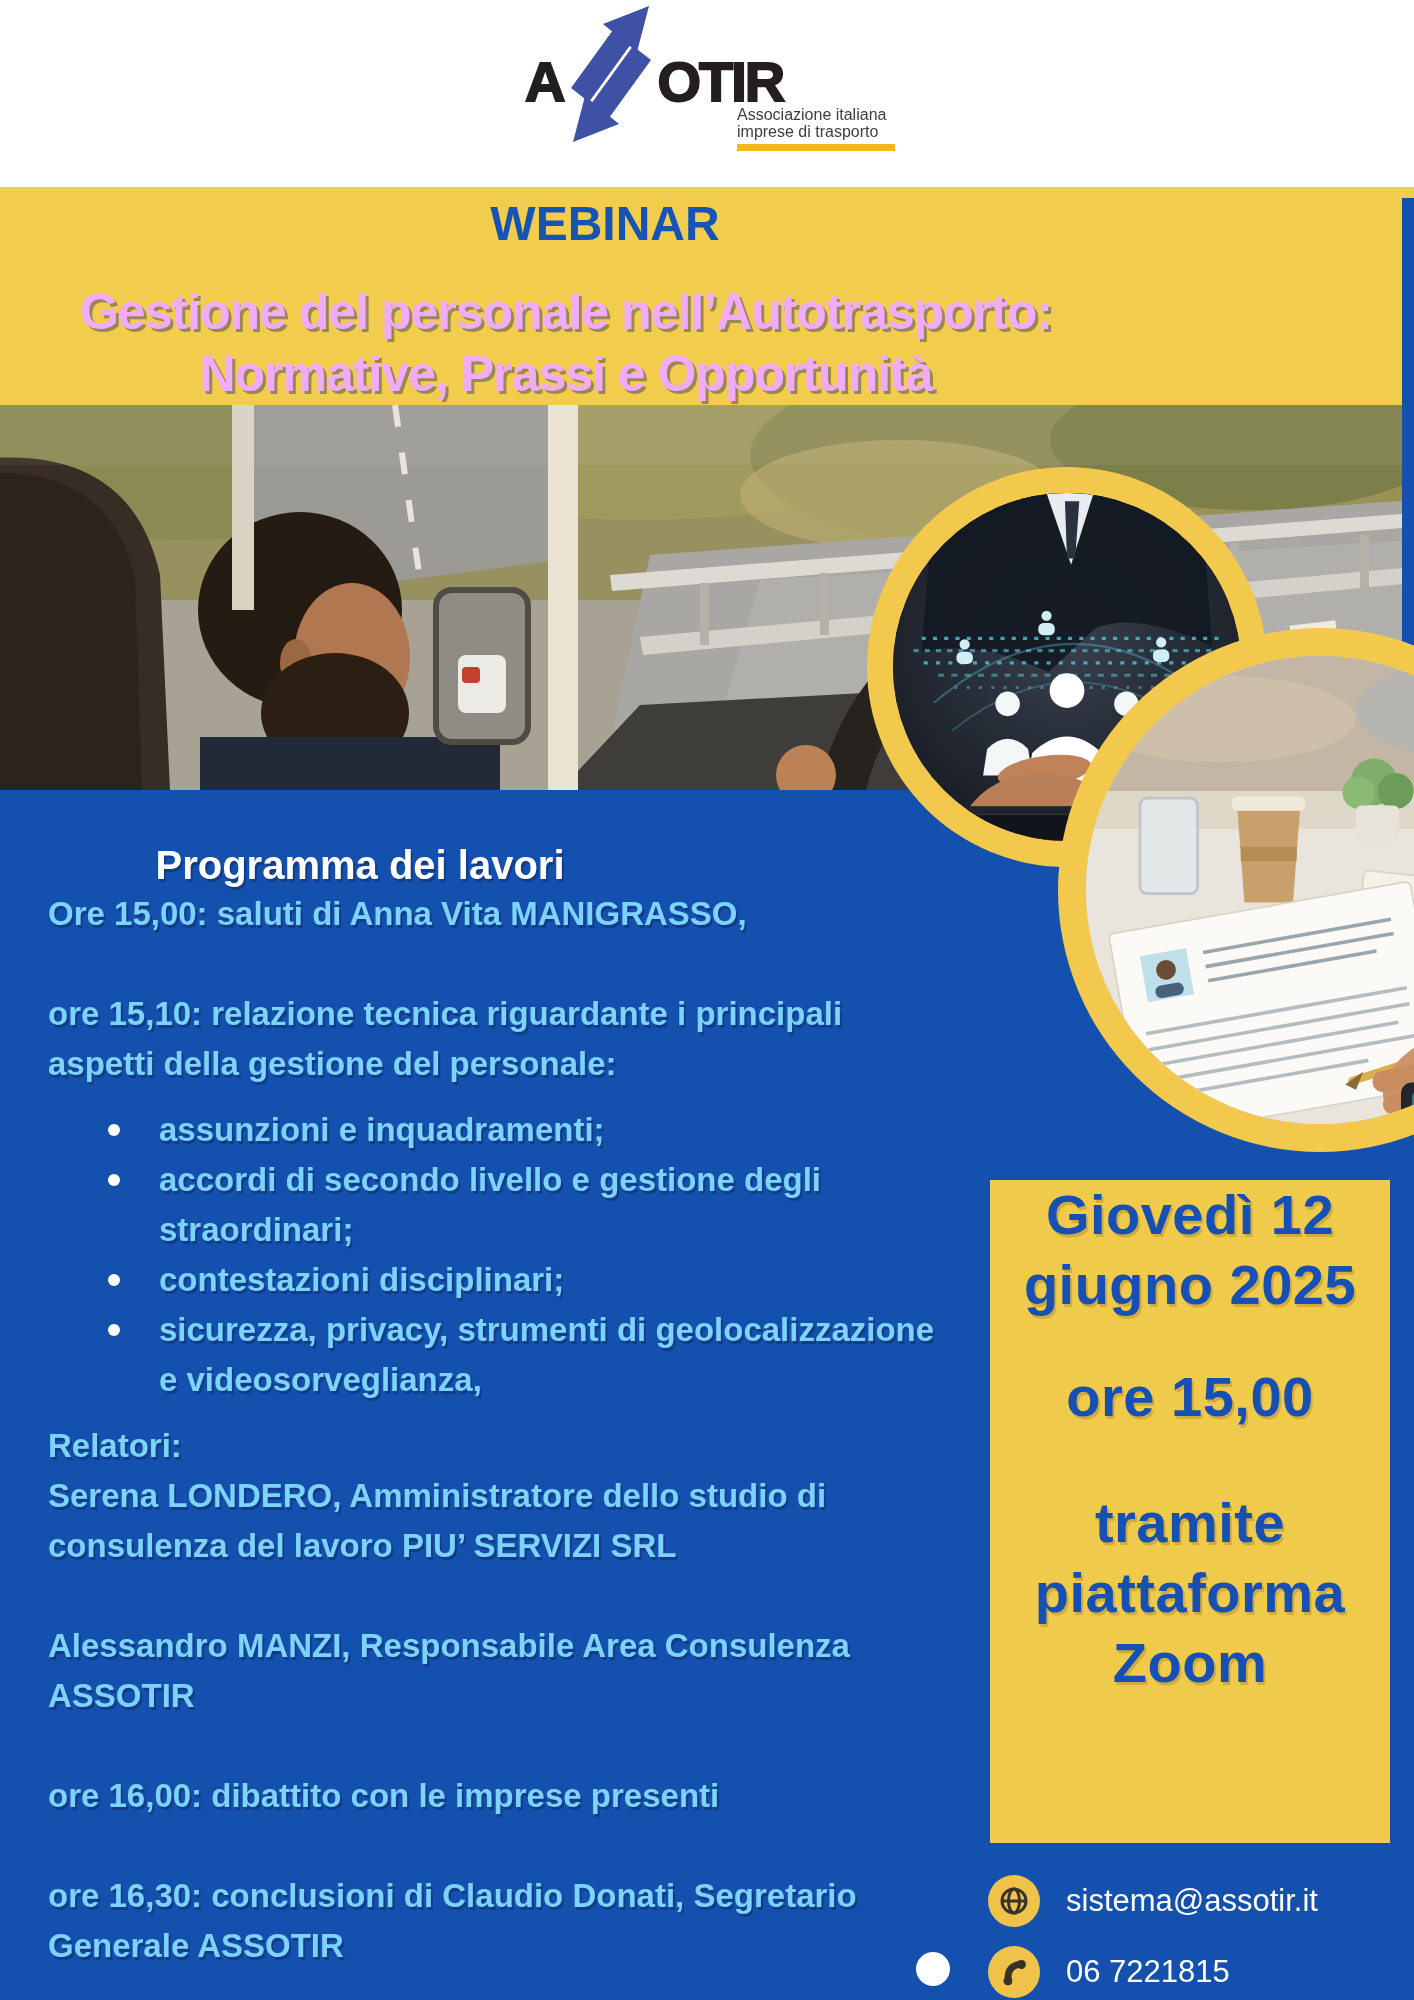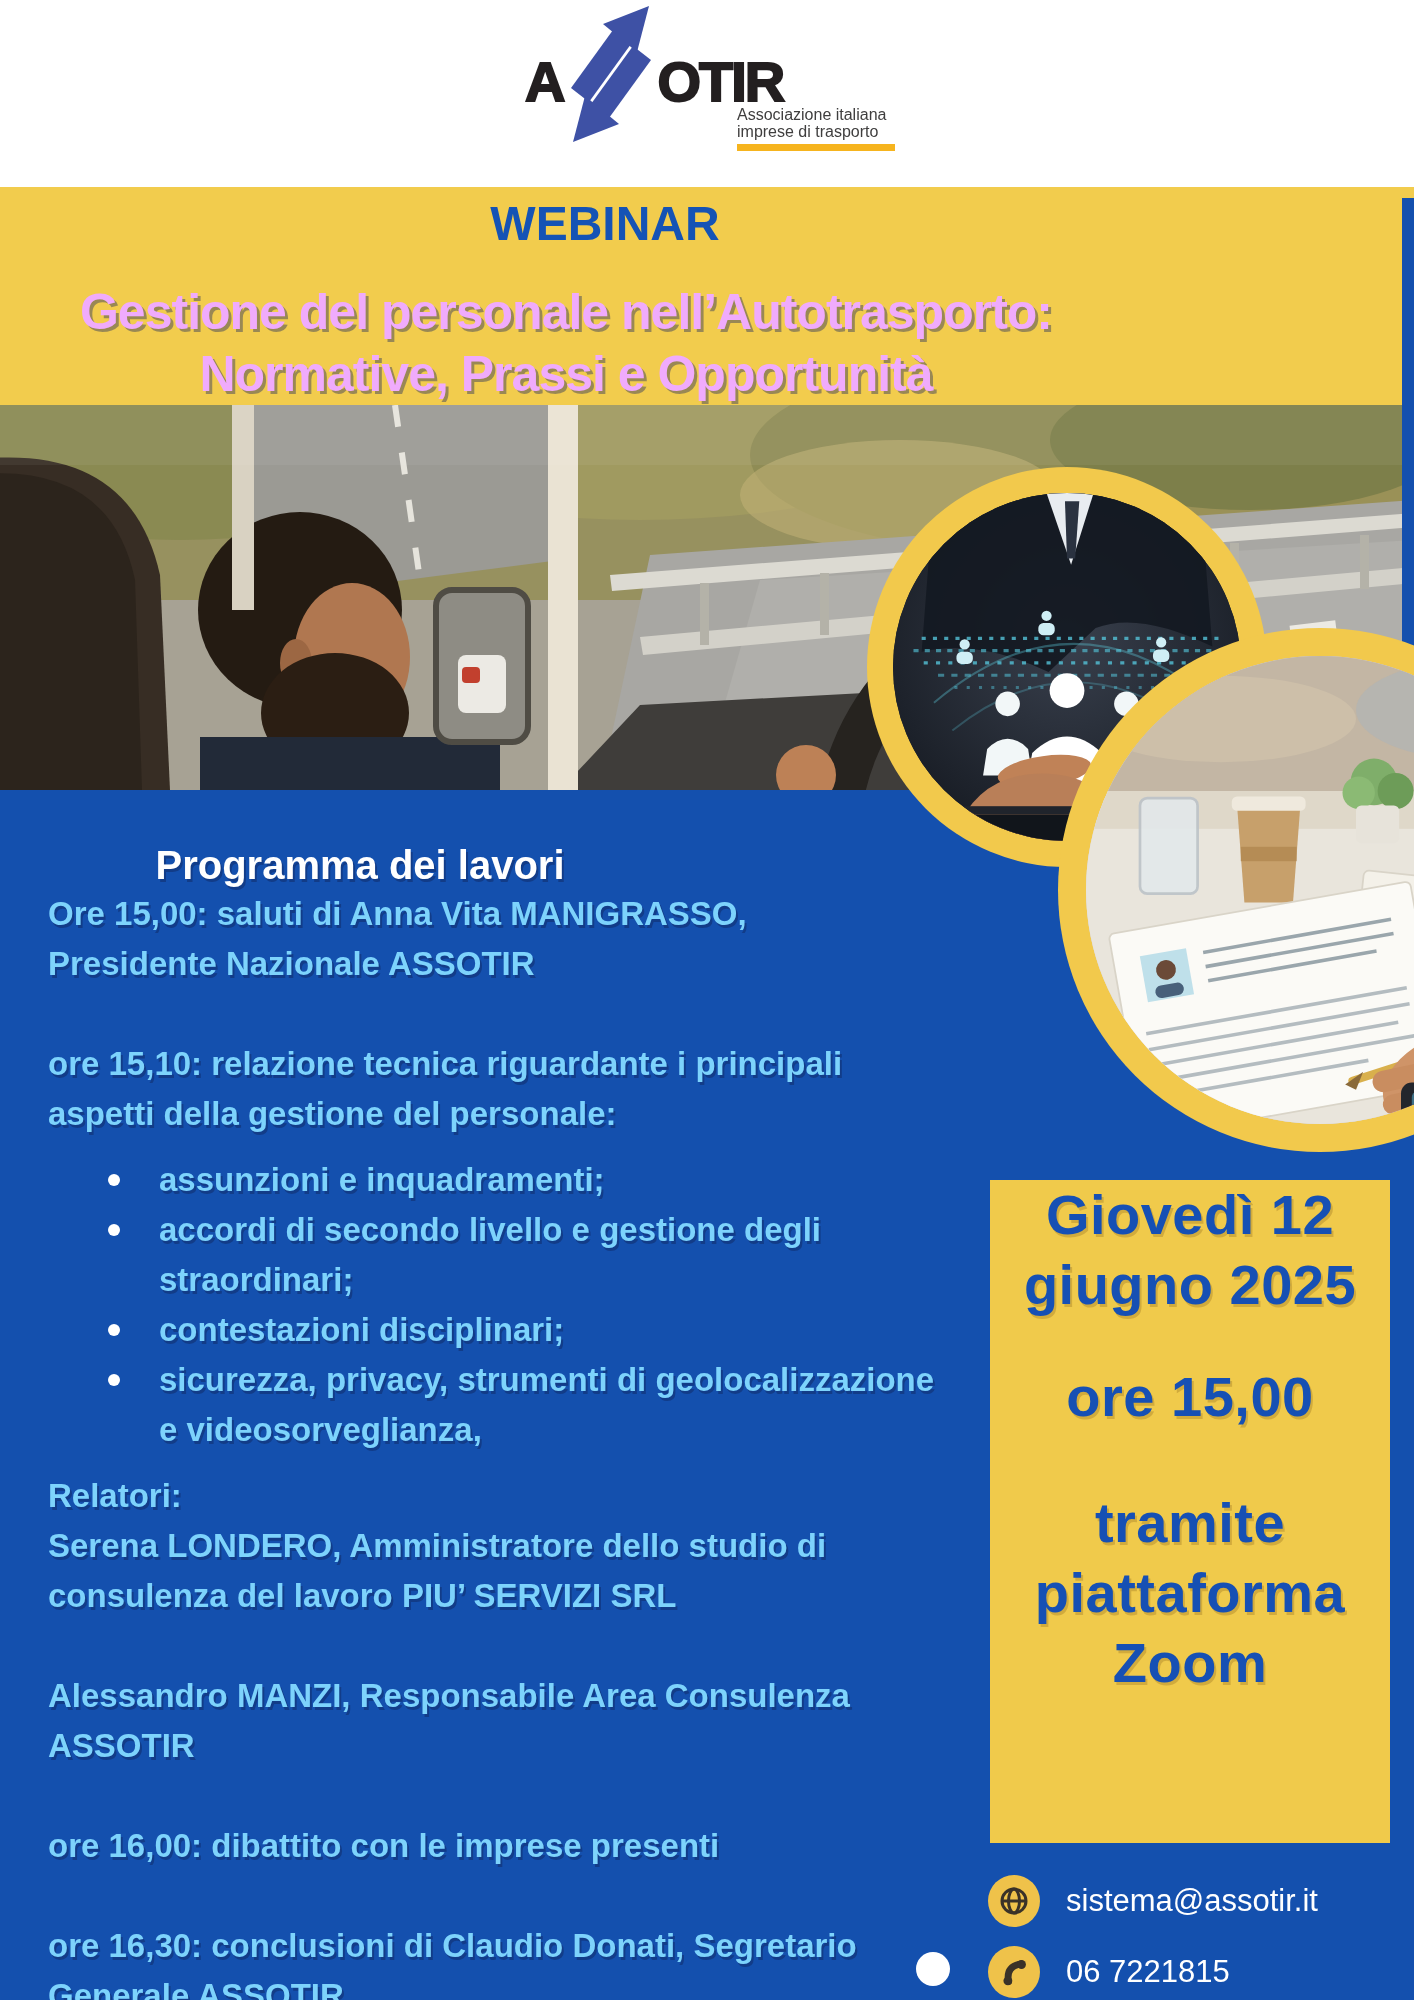--- a/index.html
+++ b/index.html
@@ -298,21 +298,20 @@
         <rect x="362" y="484" width="104" height="48" rx="6" fill="#3d6f86"></rect>
       </svg>
     </div>
   </div>
 
   <h2 class="program-heading">Programma dei lavori</h2>
 
   <div class="program">
     <div>
       <div>Ore 15,00: saluti di Anna Vita MANIGRASSO,</div>
-      <div>Presidente Nazionale ASSOTIR</div>
     </div>
     <div class="gap">
       <div>ore 15,10: relazione tecnica riguardante i principali</div>
       <div>aspetti della gestione del personale:</div>
     </div>
     <ul>
       <li>
         <div>assunzioni e inquadramenti;</div>
         <div></div>
       </li>

